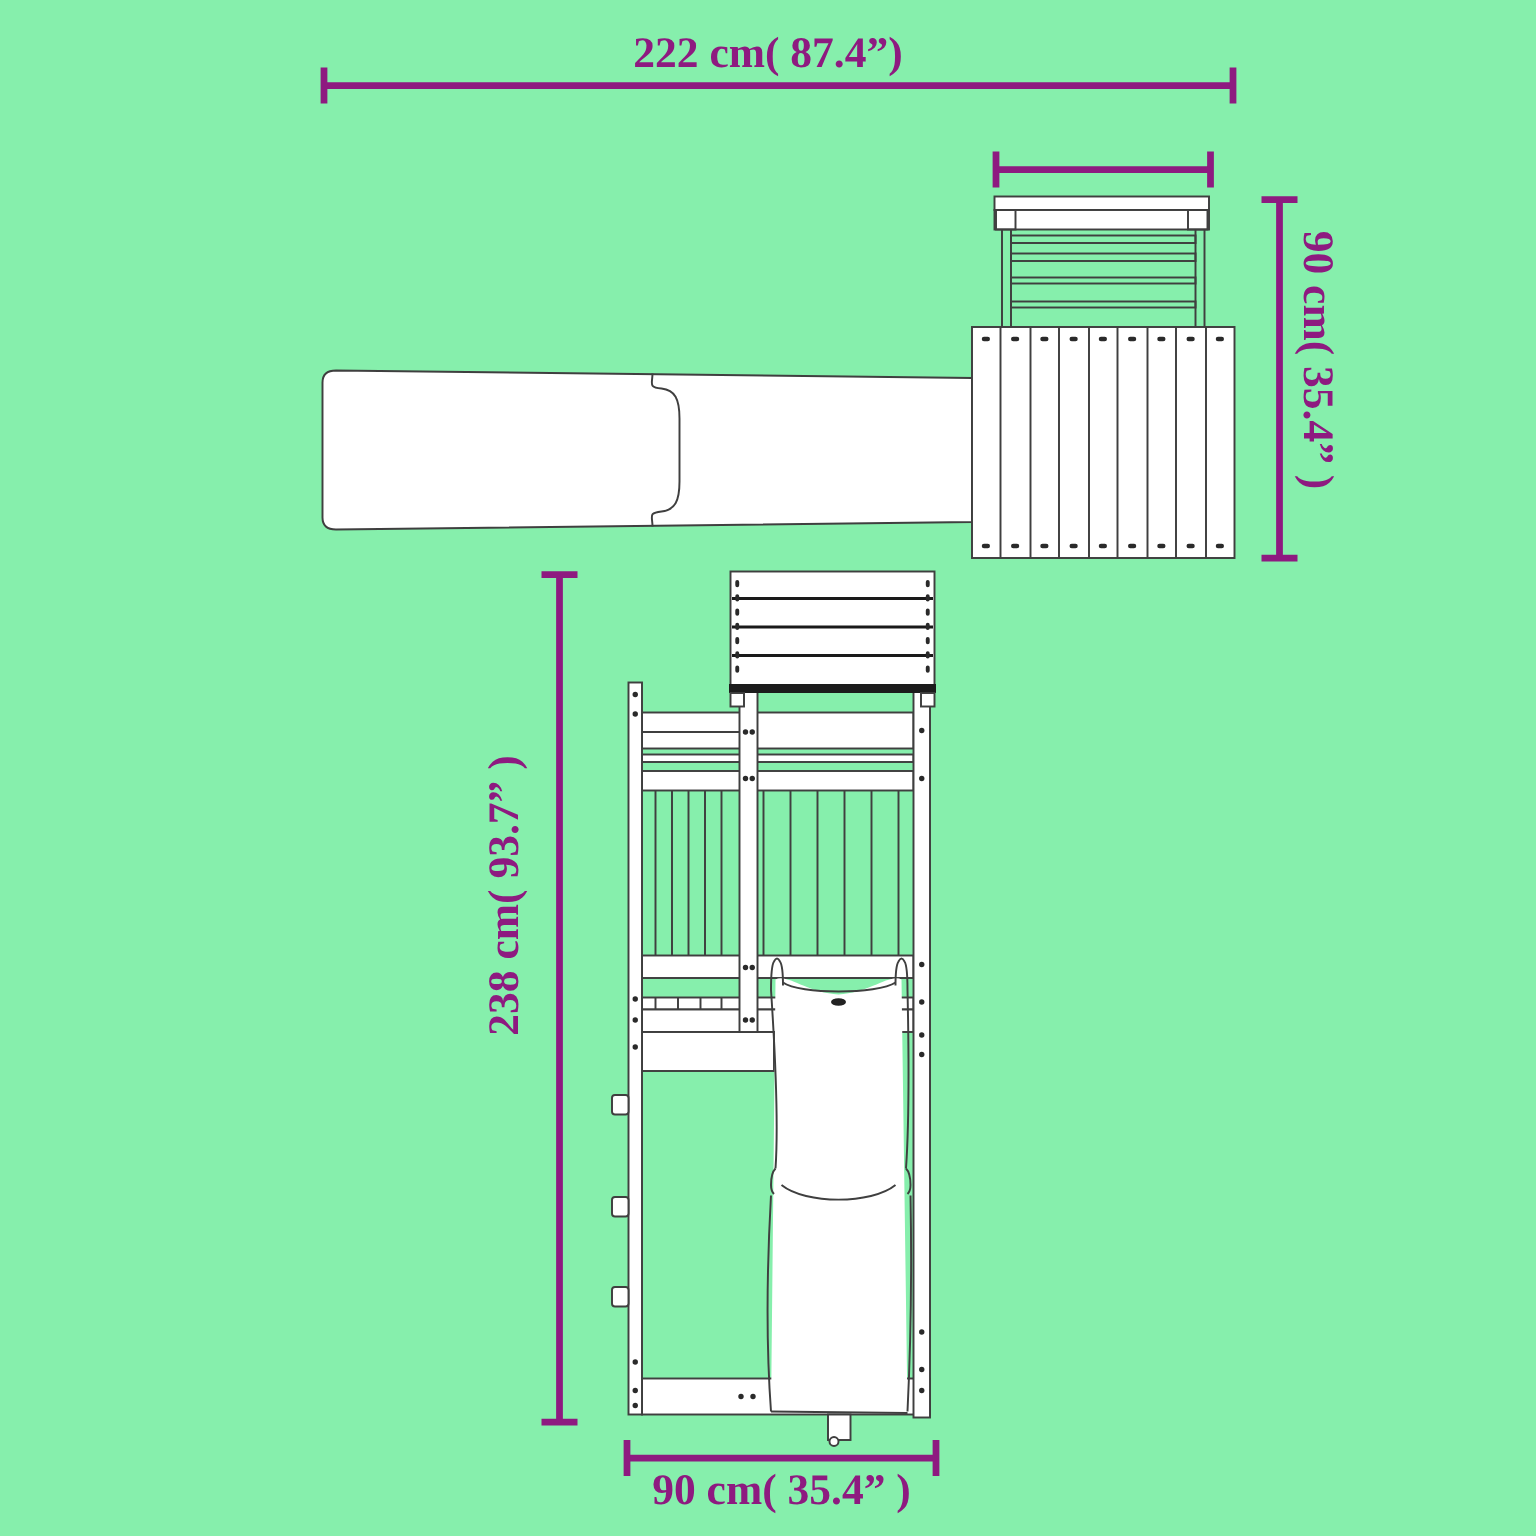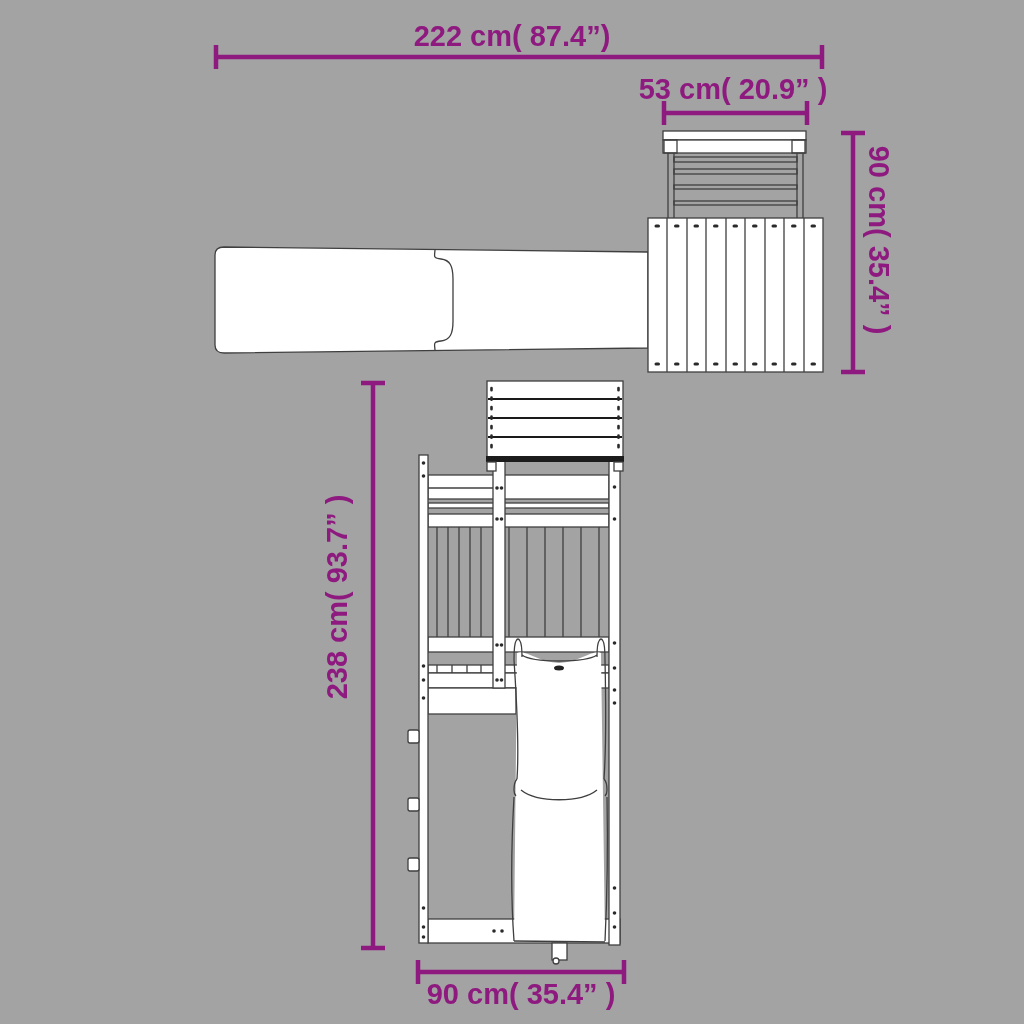--- a/index.html
+++ b/index.html
@@ -1,18 +1,18 @@
 <!DOCTYPE html>
 <html><head>
 <meta charset="utf-8">
 <style>
   html,body { margin:0; padding:0; background:#ffffff; }
   #stage {
-    position:relative; width:1024px; height:1024px; background:#a3a3a3;
-    font-family:Liberation Sans, sans-serif; overflow:hidden;
+    position:relative; width:1024px; height:1024px; background:#86efac;
+    font-family:Liberation Serif, serif; overflow:hidden;
   }
   svg { position:absolute; left:0; top:0; }
   .ln  { stroke:#3f3f3f; stroke-width:1.3; fill:none; }
   .wh  { fill:#ffffff; }
   .dk  { stroke:#1a1a1a; stroke-width:2; fill:none; }
   .dots  { stroke:#2a2a2a; stroke-width:3; stroke-dasharray:2.5 17; stroke-linecap:round; fill:none; }
   .dots2 { stroke:#2a2a2a; stroke-width:2.6; stroke-dasharray:2.2 7.3; stroke-linecap:round; fill:none; }
   .dot { fill:#2a2a2a; stroke:none; }
   .dim-label {
     position:absolute; color:#8E1A80; font-weight:bold; font-size:29px;
@@ -150,20 +150,19 @@
       <path d="M216,57H822 M216,45V69 M822,45V69"></path>
       <path d="M664,113H807 M664,101V125 M807,101V125"></path>
       <path d="M853,133V372 M841,133H865 M841,372H865"></path>
       <path d="M373,383V948 M361,383H385 M361,948H385"></path>
       <path d="M418,972H624 M418,960V984 M624,960V984"></path>
     </g>
   </svg>
 
   <div class="dim-label" style="left:512px; top:36px; transform:translate(-50%,-50%);">222 cm( 87.4”)</div>
 
-  <div class="dim-label" style="left:733px; top:89px; transform:translate(-50%,-50%);">53 cm( 20.9” )</div>
 
   <div class="dim-label" style="left:878px; top:240px; transform:translate(-50%,-50%) rotate(90deg);">90 cm( 35.4” )</div>
 
   <div class="dim-label" style="left:337px; top:597px; transform:translate(-50%,-50%) rotate(-90deg);">238 cm( 93.7” )</div>
 
   <div class="dim-label" style="left:521px; top:994px; transform:translate(-50%,-50%);">90 cm( 35.4” )</div>
 </div>
 
 </body></html>

